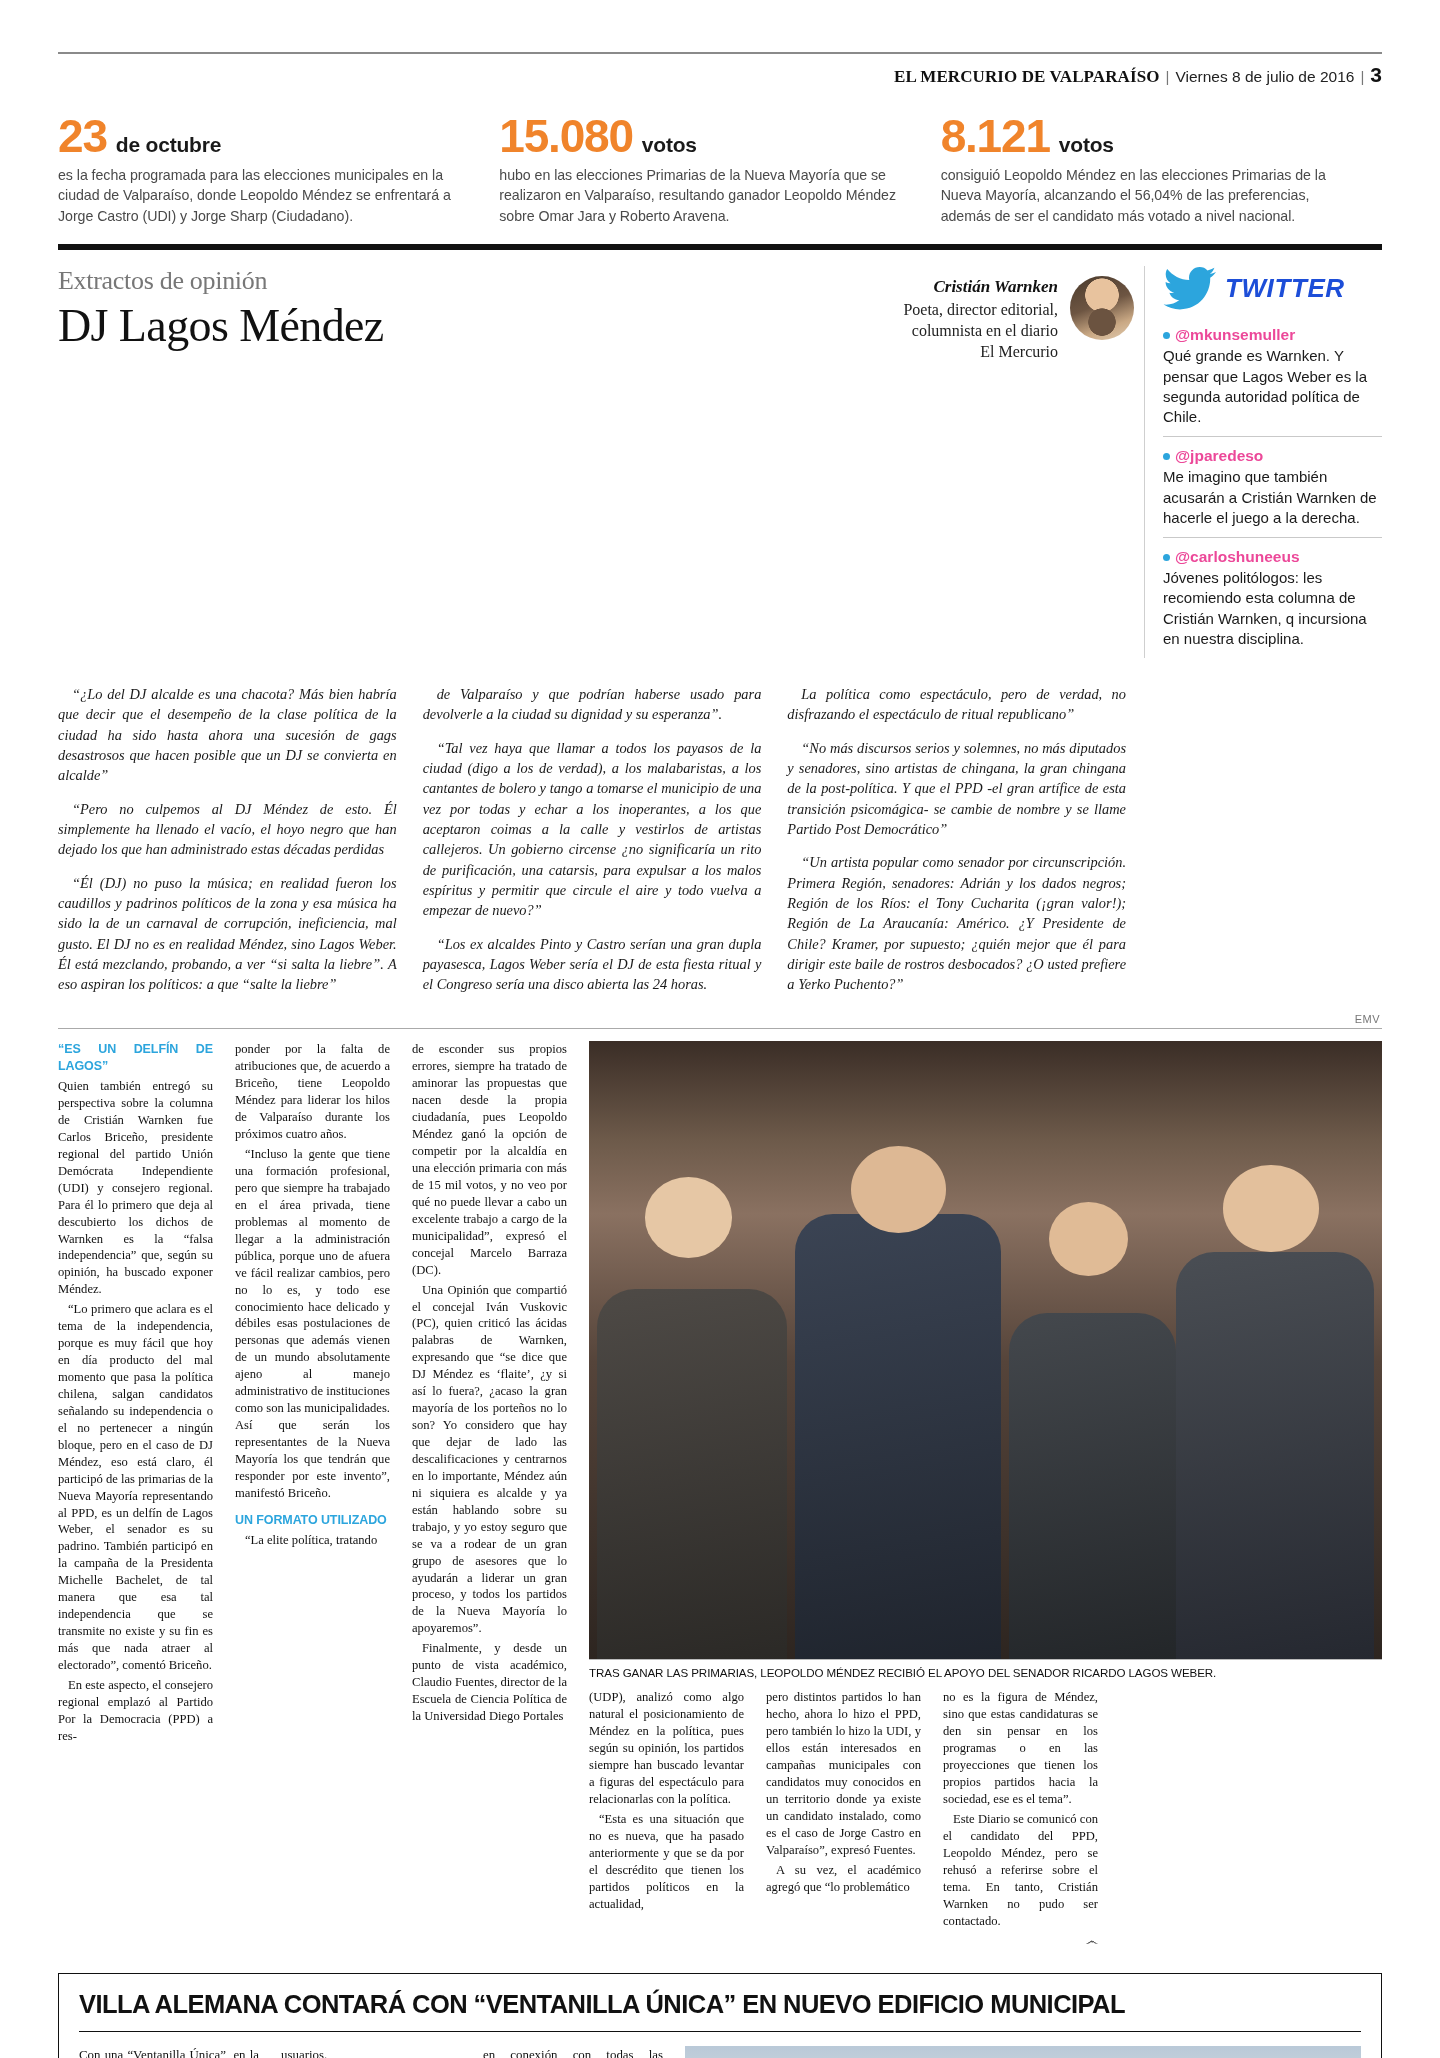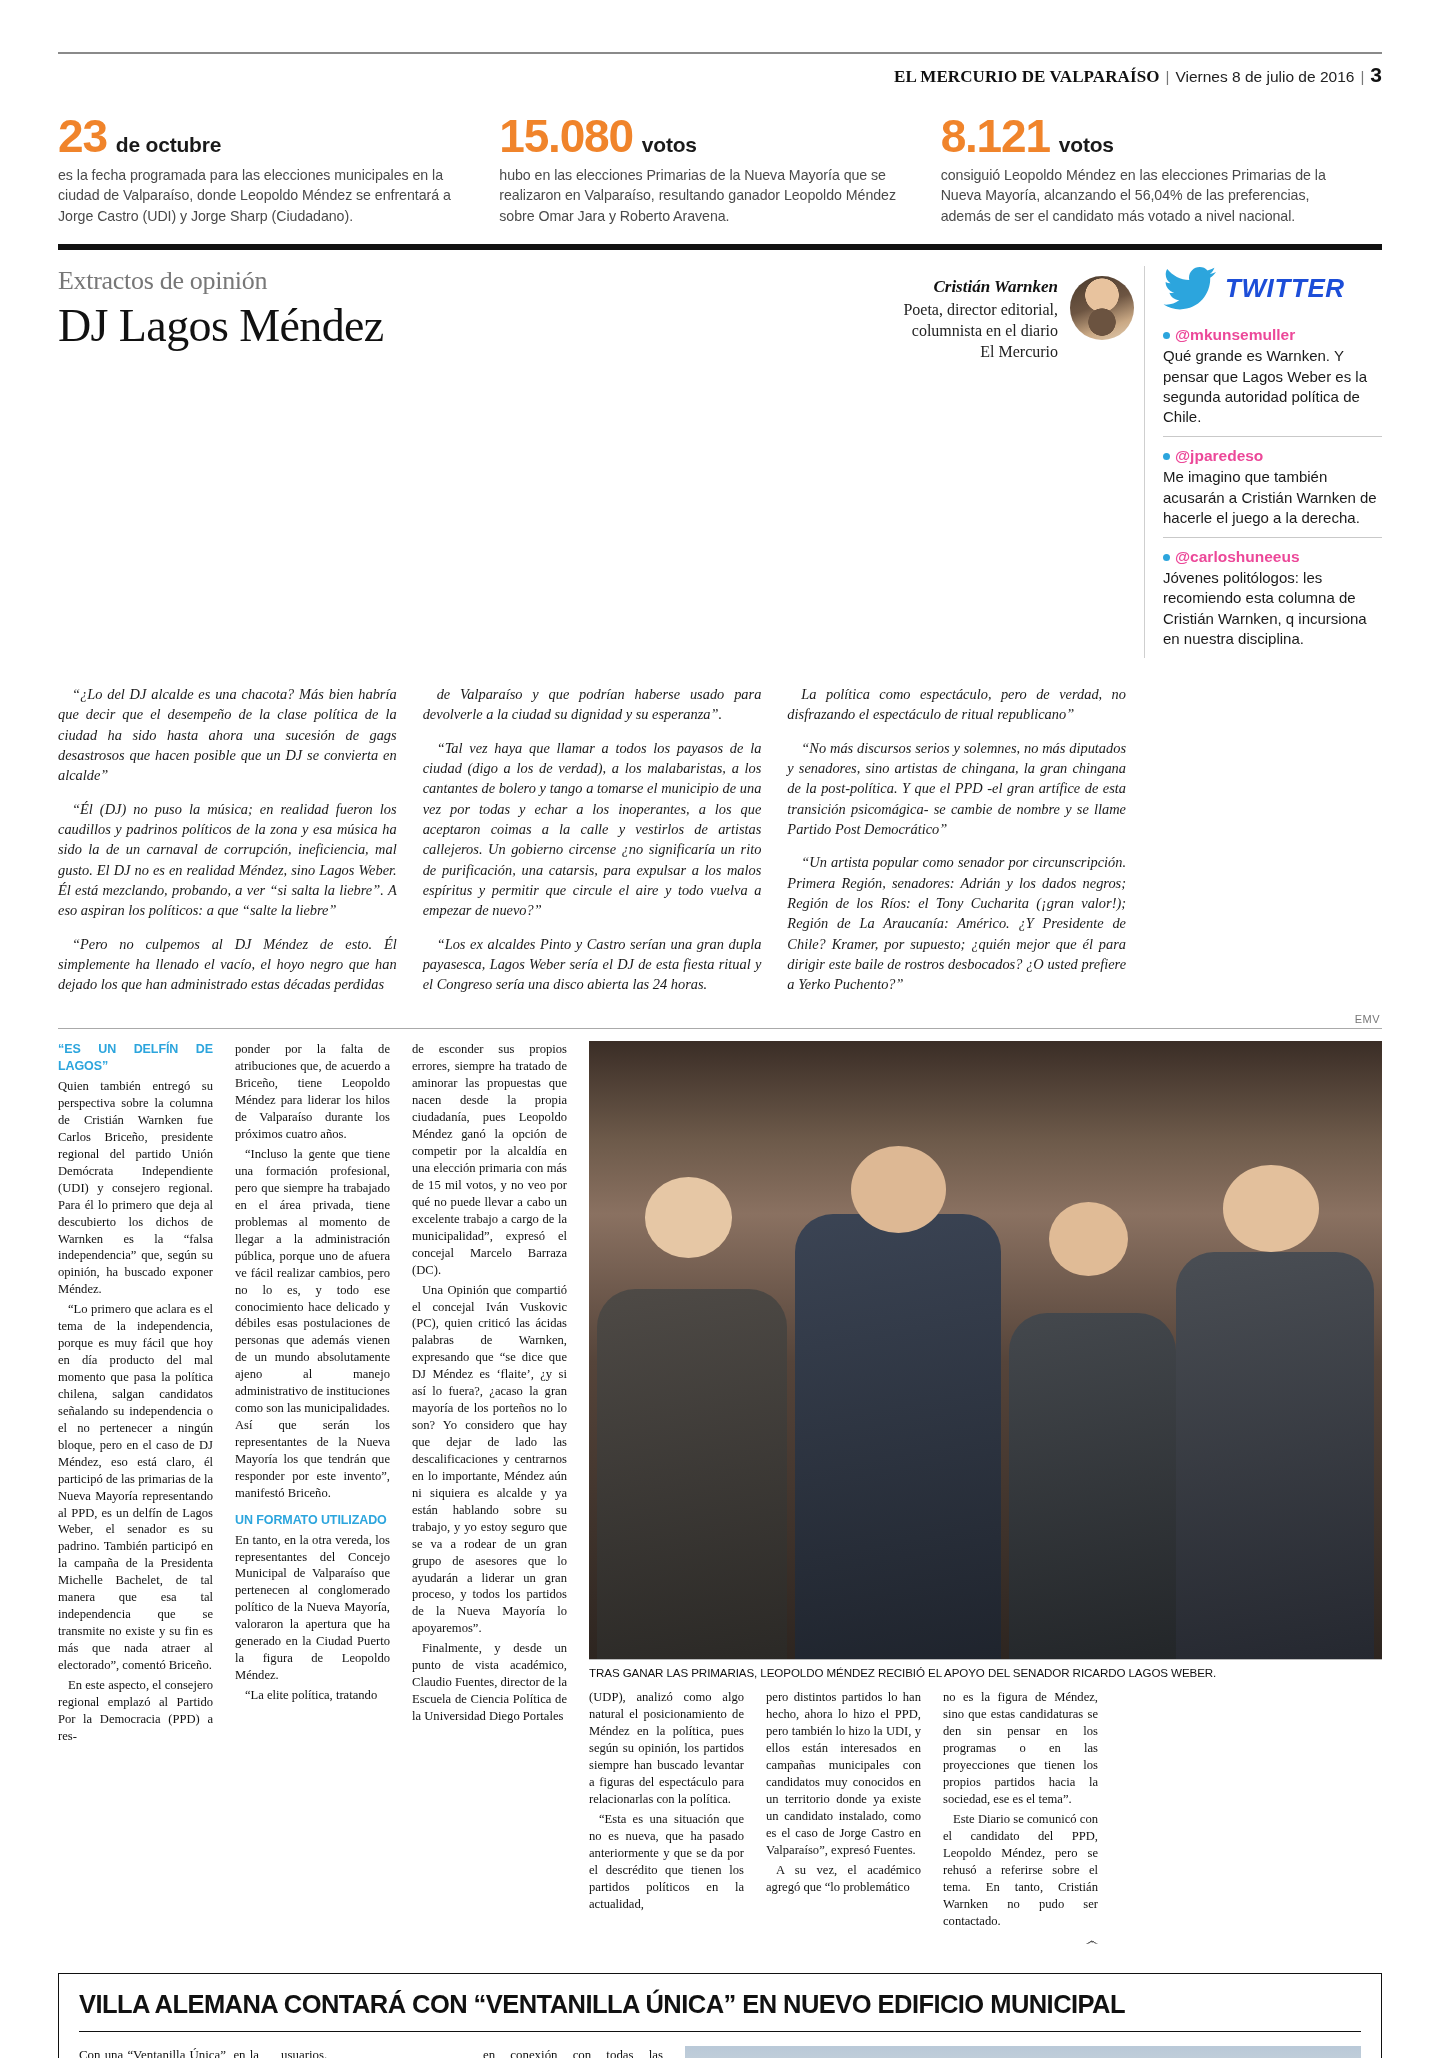--- a/index.html
+++ b/index.html
@@ -208,22 +208,22 @@
           <span>@carloshuneeus</span>
         </div>
         <div class="tw-text">Jóvenes politólogos: les recomiendo esta columna de Cristián Warnken, q incursiona en nuestra disciplina.</div>
       </div>
     </div>
   </div>
 
   <div class="quotes">
     <div class="qcol">
       <p>“¿Lo del DJ alcalde es una chacota? Más bien habría que decir que el desempeño de la clase política de la ciudad ha sido hasta ahora una sucesión de gags desastrosos que hacen posible que un DJ se convierta en alcalde”</p>
+      <p>“Pero no culpemos al DJ Méndez de esto. Él simplemente ha llenado el vacío, el hoyo negro que han dejado los que han administrado estas décadas perdidas</p>
       <p>“Él (DJ) no puso la música; en realidad fueron los caudillos y padrinos políticos de la zona y esa música ha sido la de un carnaval de corrupción, ineficiencia, mal gusto. El DJ no es en realidad Méndez, sino Lagos Weber. Él está mezclando, probando, a ver “si salta la liebre”. A eso aspiran los políticos: a que “salte la liebre”</p>
-      <p>“Pero no culpemos al DJ Méndez de esto. Él simplemente ha llenado el vacío, el hoyo negro que han dejado los que han administrado estas décadas perdidas</p>
     </div>
     <div class="qcol">
       <p>de Valparaíso y que podrían haberse usado para devolverle a la ciudad su dignidad y su esperanza”.</p>
       <p>“Tal vez haya que llamar a todos los payasos de la ciudad (digo a los de verdad), a los malabaristas, a los cantantes de bolero y tango a tomarse el municipio de una vez por todas y echar a los inoperantes, a los que aceptaron coimas a la calle y vestirlos de artistas callejeros. Un gobierno circense ¿no significaría un rito de purificación, una catarsis, para expulsar a los malos espíritus y permitir que circule el aire y todo vuelva a empezar de nuevo?”</p>
       <p>“Los ex alcaldes Pinto y Castro serían una gran dupla payasesca, Lagos Weber sería el DJ de esta fiesta ritual y el Congreso sería una disco abierta las 24 horas.</p>
     </div>
     <div class="qcol">
       <p>La política como espectáculo, pero de verdad, no disfrazando el espectáculo de ritual republicano”</p>
       <p>“No más discursos serios y solemnes, no más diputados y senadores, sino artistas de chingana, la gran chingana de la post-política. Y que el PPD -el gran artífice de esta transición psicomágica- se cambie de nombre y se llame Partido Post Democrático”</p>
       <p>“Un artista popular como senador por circunscripción. Primera Región, senadores: Adrián y los dados negros; Región de los Ríos: el Tony Cucharita (¡gran valor!); Región de La Araucanía: Américo. ¿Y Presidente de Chile? Kramer, por supuesto; ¿quién mejor que él para dirigir este baile de rostros desbocados? ¿O usted prefiere a Yerko Puchento?”</p>
@@ -237,21 +237,20 @@
     <div class="bcol">
       <div class="sec-head">“ES UN DELFÍN DE LAGOS”</div>
       <p class="noind">Quien también entregó su perspectiva sobre la columna de Cristián Warnken fue Carlos Briceño, presidente regional del partido Unión Demócrata Independiente (UDI) y consejero regional. Para él lo primero que deja al descubierto los dichos de Warnken es la “falsa independencia” que, según su opinión, ha buscado exponer Méndez.</p>
       <p>“Lo primero que aclara es el tema de la independencia, porque es muy fácil que hoy en día producto del mal momento que pasa la política chilena, salgan candidatos señalando su independencia o el no pertenecer a ningún bloque, pero en el caso de DJ Méndez, eso está claro, él participó de las primarias de la Nueva Mayoría representando al PPD, es un delfín de Lagos Weber, el senador es su padrino. También participó en la campaña de la Presidenta Michelle Bachelet, de tal manera que esa tal independencia que se transmite no existe y su fin es más que nada atraer al electorado”, comentó Briceño.</p>
       <p>En este aspecto, el consejero regional emplazó al Partido Por la Democracia (PPD) a res-</p>
     </div>
     <div class="bcol">
       <p class="noind">ponder por la falta de atribuciones que, de acuerdo a Briceño, tiene Leopoldo Méndez para liderar los hilos de Valparaíso durante los próximos cuatro años.</p>
       <p>“Incluso la gente que tiene una formación profesional, pero que siempre ha trabajado en el área privada, tiene problemas al momento de llegar a la administración pública, porque uno de afuera ve fácil realizar cambios, pero no lo es, y todo ese conocimiento hace delicado y débiles esas postulaciones de personas que además vienen de un mundo absolutamente ajeno al manejo administrativo de instituciones como son las municipalidades. Así que serán los representantes de la Nueva Mayoría los que tendrán que responder por este invento”, manifestó Briceño.</p>
       <div class="sec-head sp">UN FORMATO UTILIZADO</div>
-      <p class="noind">En tanto, en la otra vereda, los representantes del Concejo Municipal de Valparaíso que pertenecen al conglomerado político de la Nueva Mayoría, valoraron la apertura que ha generado en la Ciudad Puerto la figura de Leopoldo Méndez.</p>
       <p>“La elite política, tratando</p>
     </div>
     <div class="bcol">
       <p class="noind">de esconder sus propios errores, siempre ha tratado de aminorar las propuestas que nacen desde la propia ciudadanía, pues Leopoldo Méndez ganó la opción de competir por la alcaldía en una elección primaria con más de 15 mil votos, y no veo por qué no puede llevar a cabo un excelente trabajo a cargo de la municipalidad”, expresó el concejal Marcelo Barraza (DC).</p>
       <p>Una Opinión que compartió el concejal Iván Vuskovic (PC), quien criticó las ácidas palabras de Warnken, expresando que “se dice que DJ Méndez es ‘flaite’, ¿y si así lo fuera?, ¿acaso la gran mayoría de los porteños no lo son? Yo considero que hay que dejar de lado las descalificaciones y centrarnos en lo importante, Méndez aún ni siquiera es alcalde y ya están hablando sobre su trabajo, y yo estoy seguro que se va a rodear de un gran grupo de asesores que lo ayudarán a liderar un gran proceso, y todos los partidos de la Nueva Mayoría lo apoyaremos”.</p>
       <p>Finalmente, y desde un punto de vista académico, Claudio Fuentes, director de la Escuela de Ciencia Política de la Universidad Diego Portales</p>
     </div>
 
     <div class="photo-col">
       <div class="photo">

